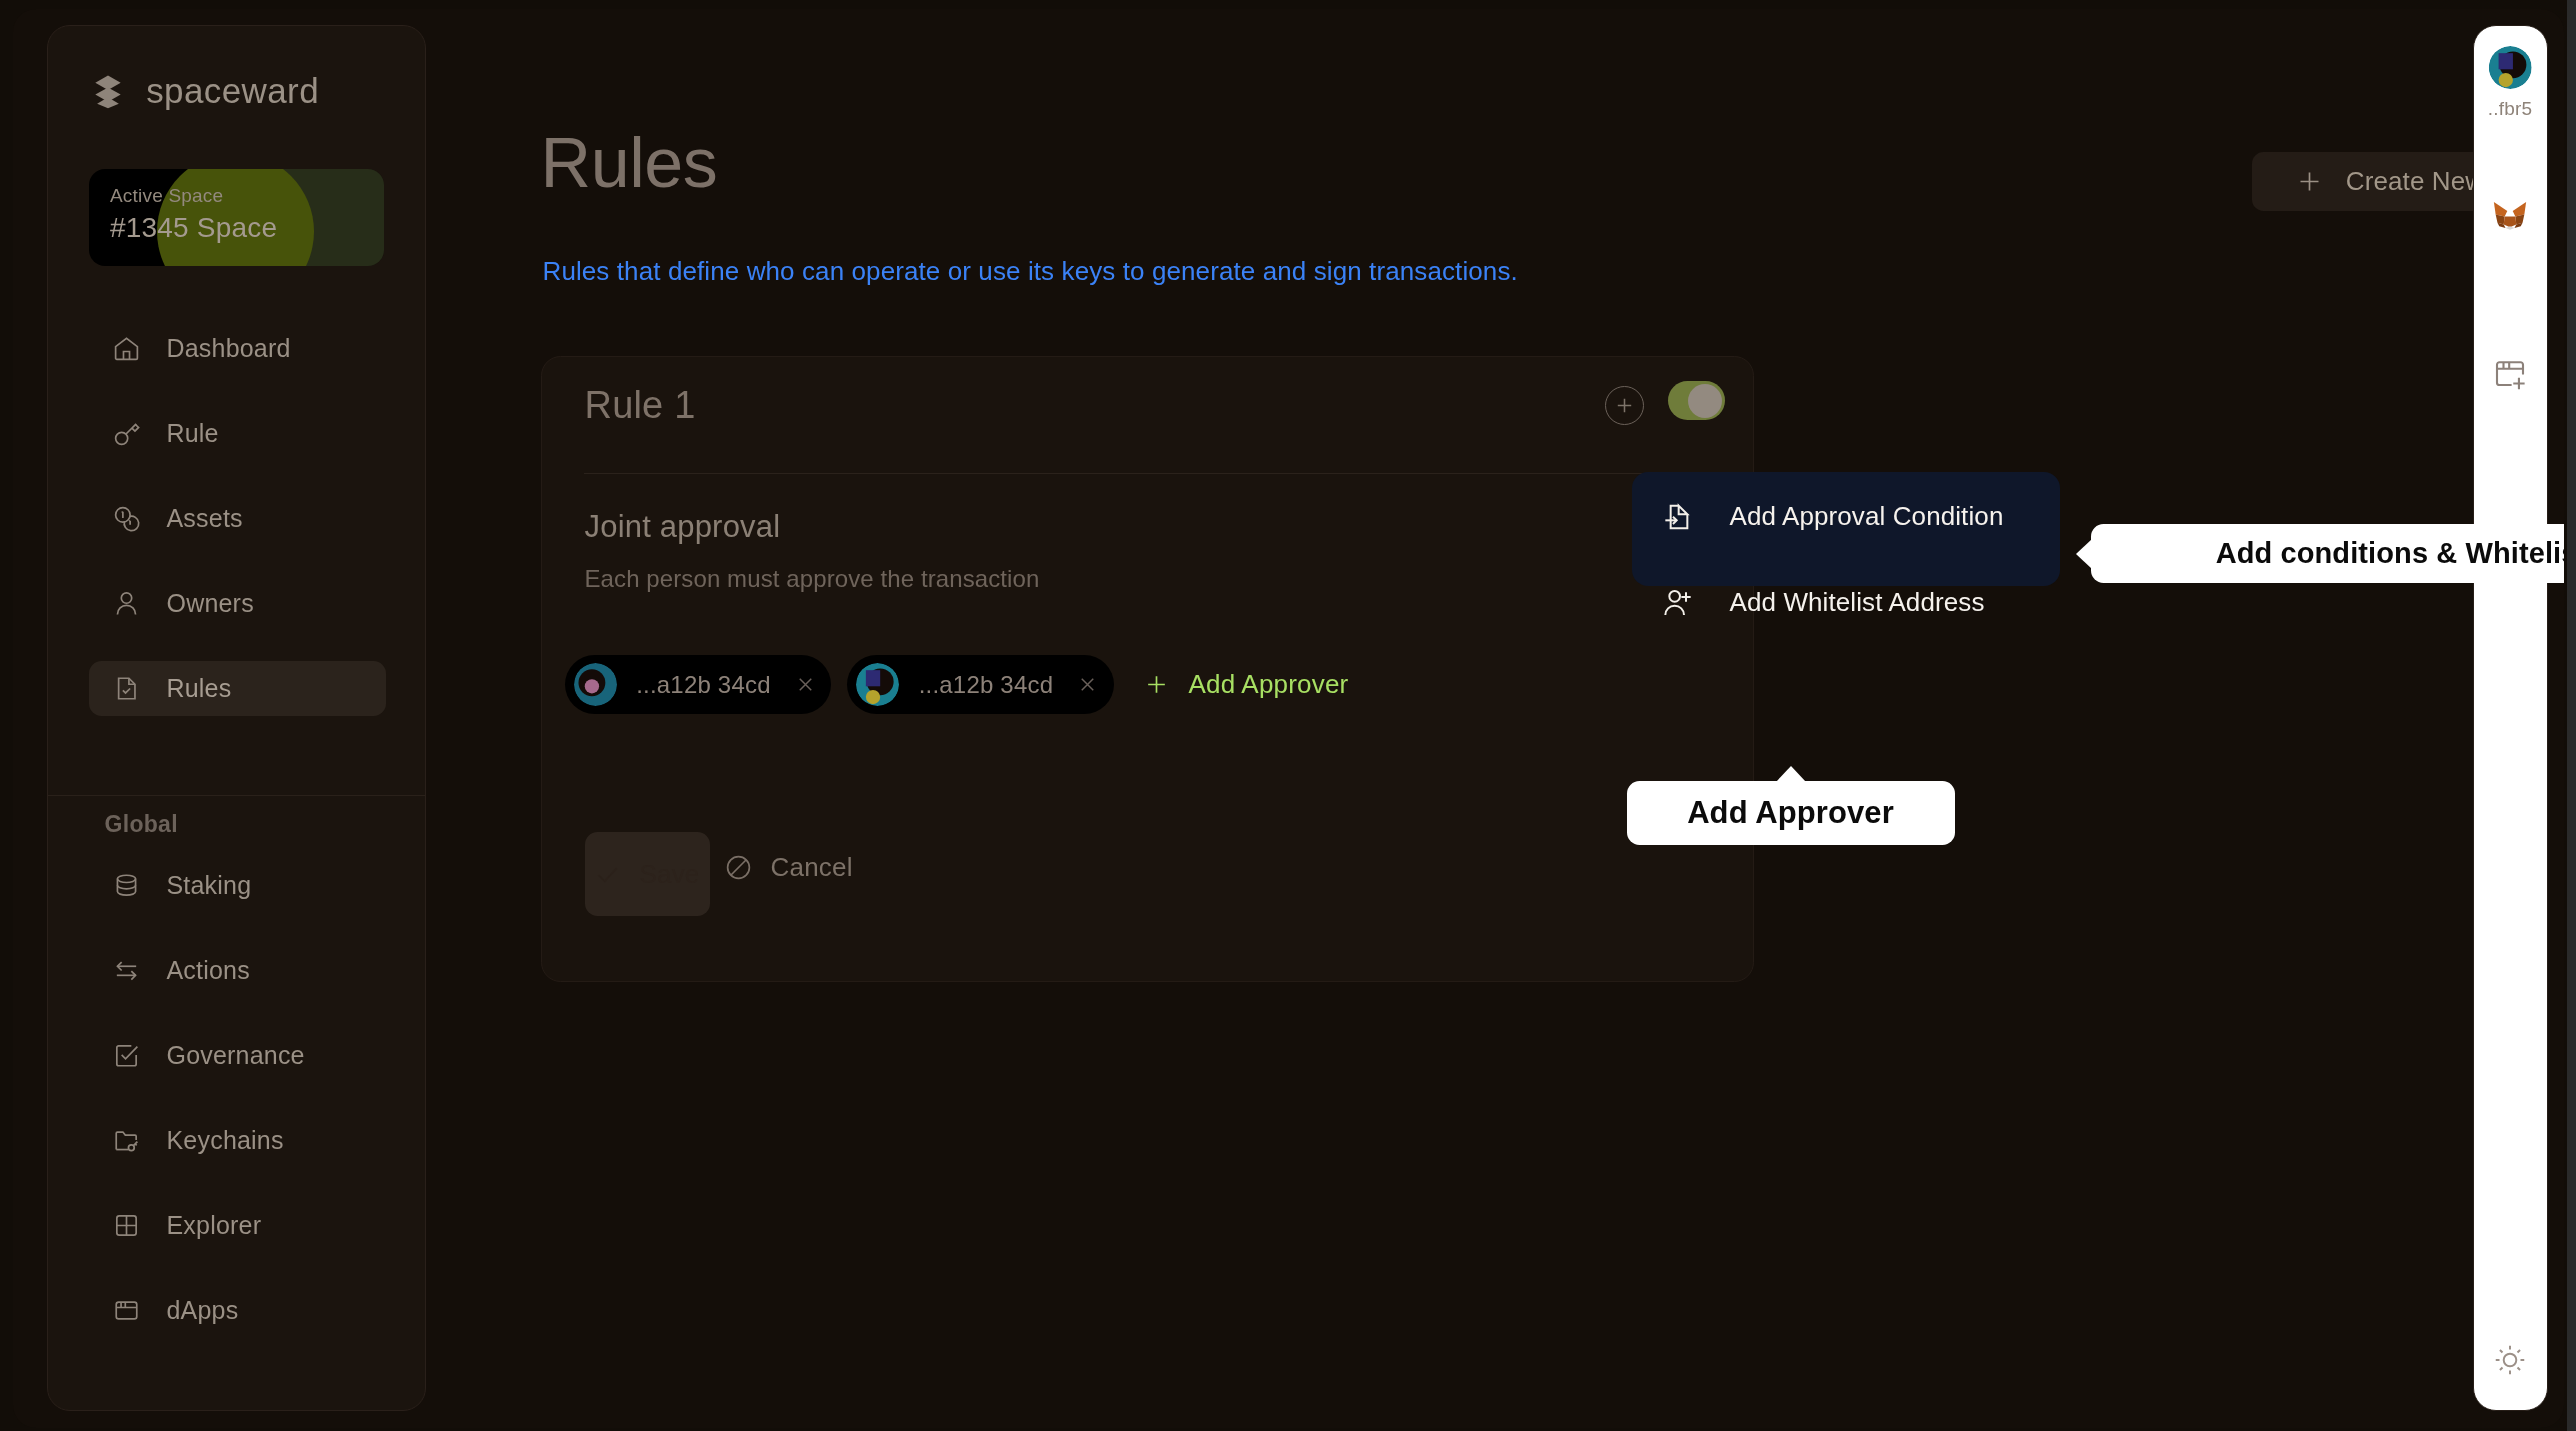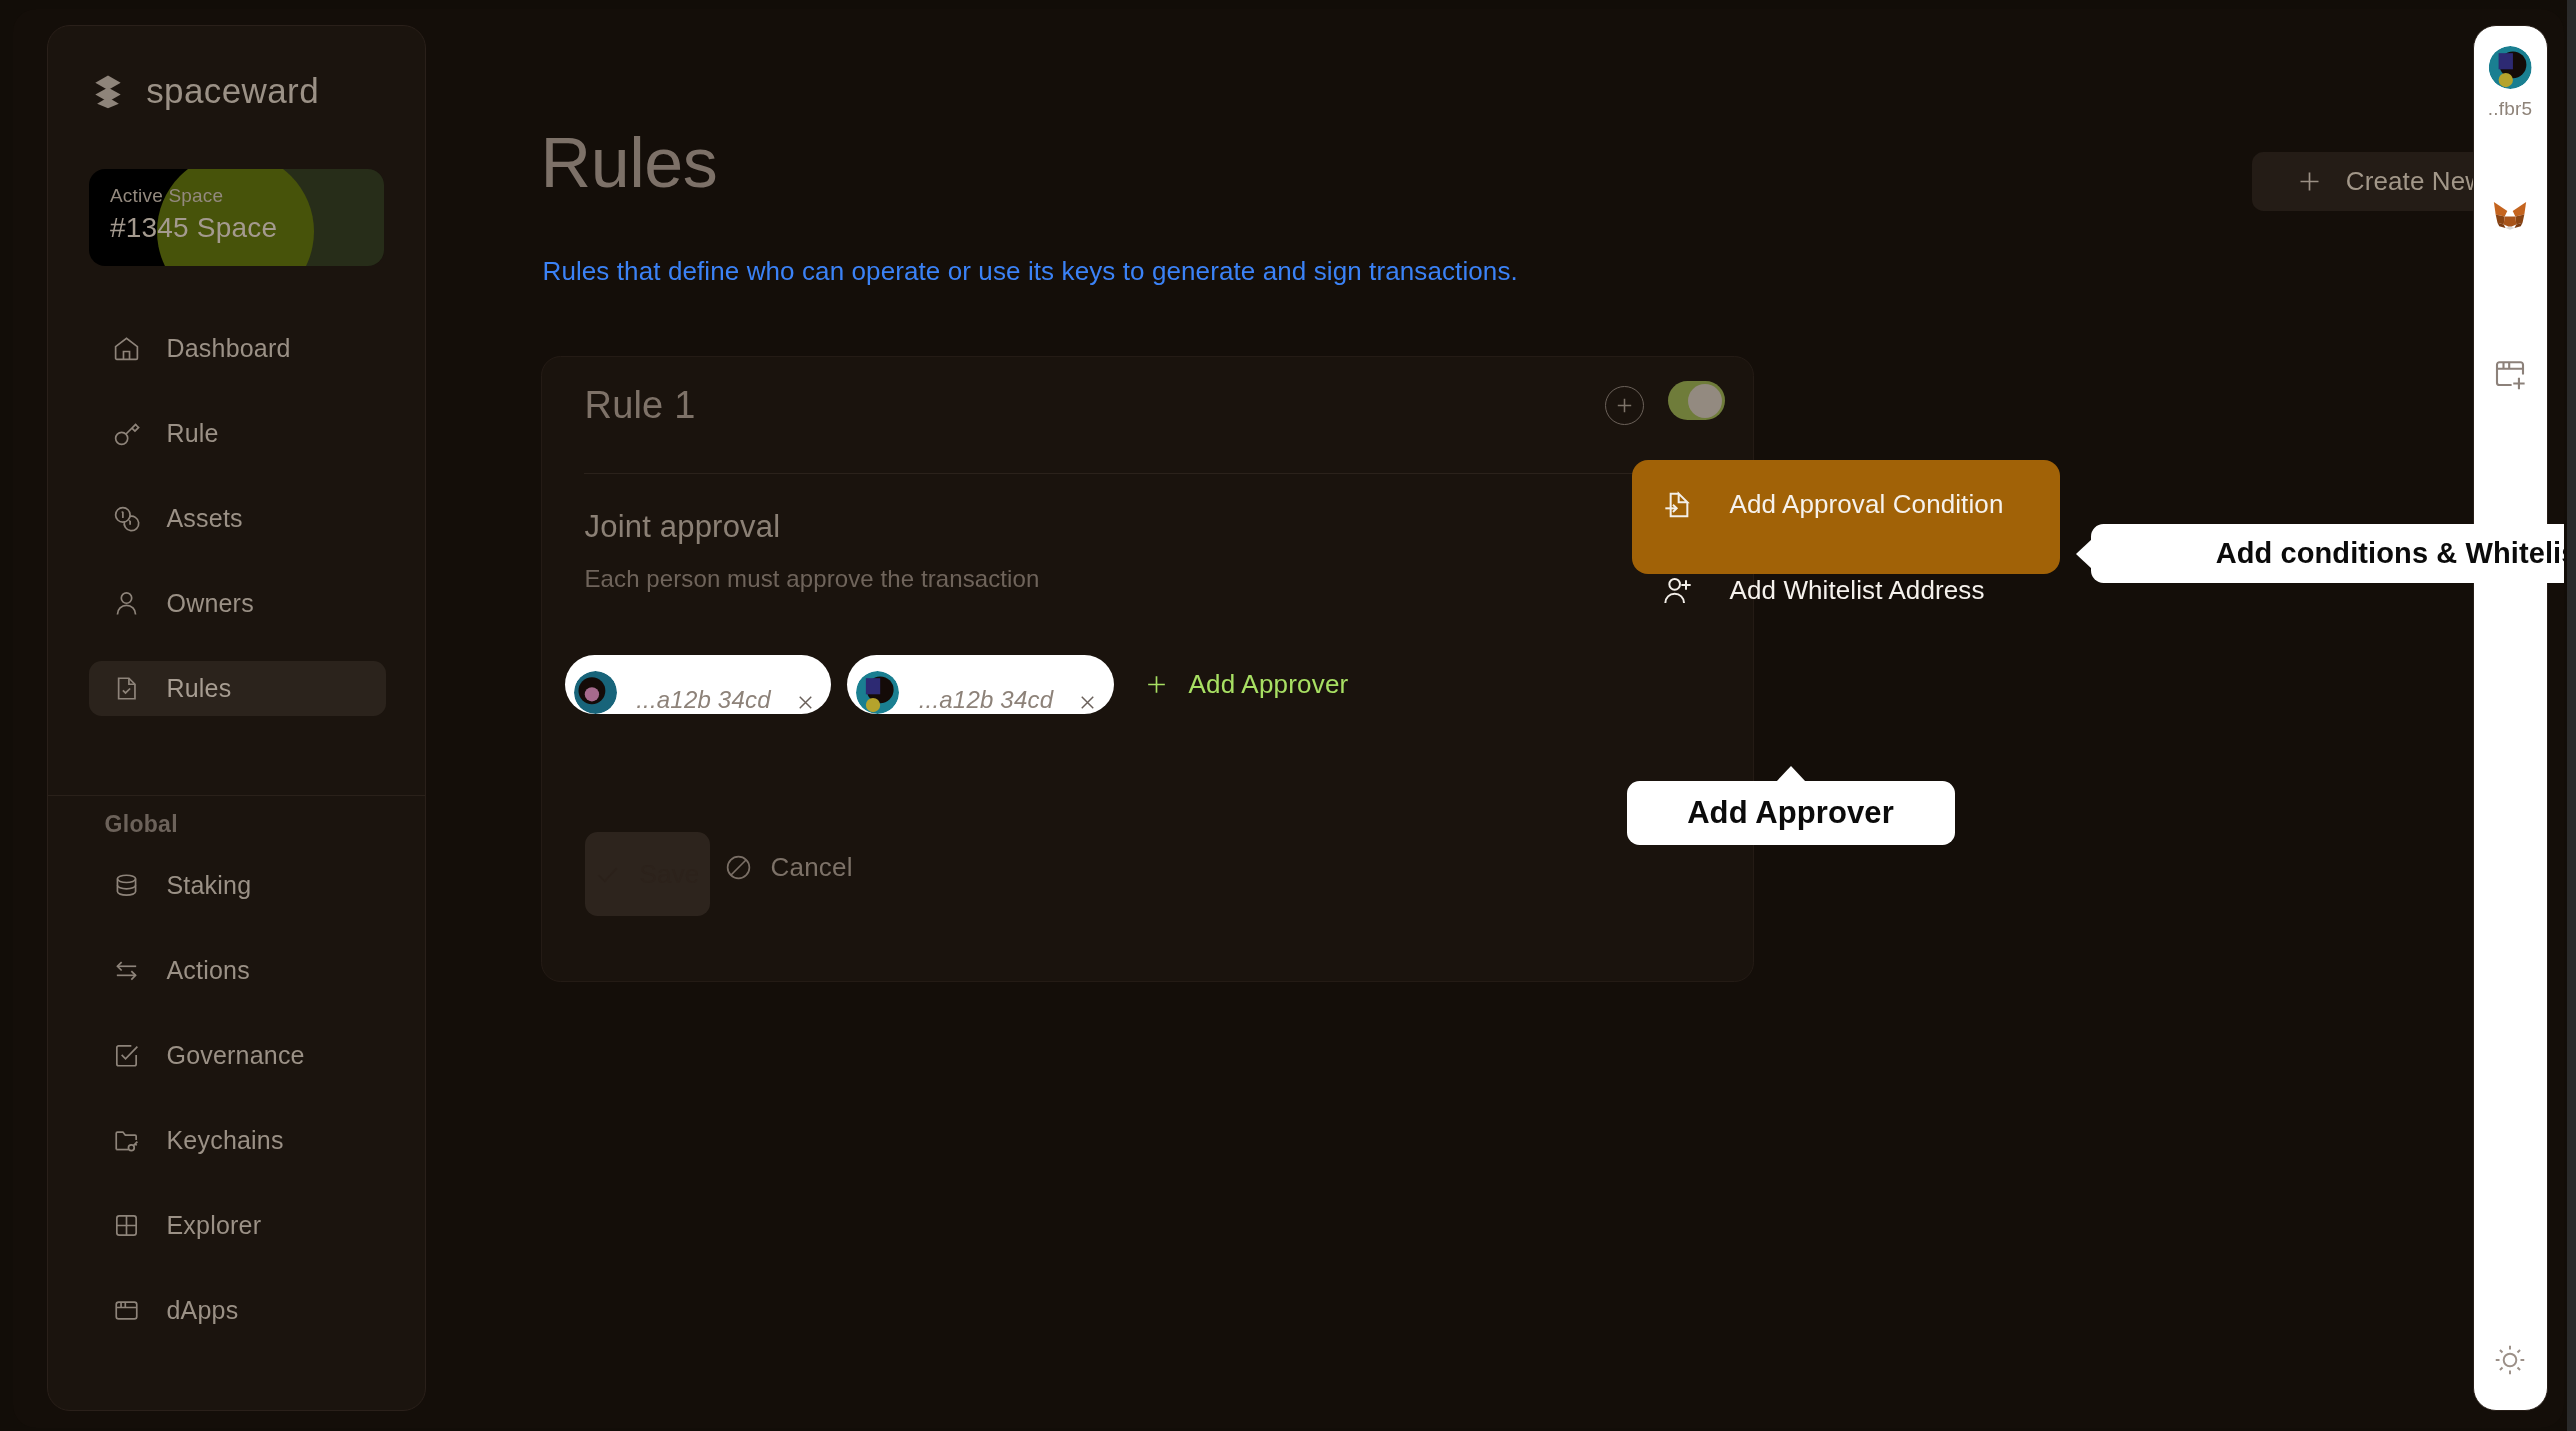--- a/index.html
+++ b/index.html
@@ -257,28 +257,27 @@
 
   
   #approvers-row {
     position: absolute;
     left: 23px; top: 298px;
     display: flex;
     align-items: center;
   }
   .approver-chip {
     display: flex;
-    align-items: flex-end;
+    align-items: center;
     height: 59px;
     padding: 0 14.3px 0 9px;
     border-radius: 29.5px;
-    background: #ffffff;
+    background: #000000;
     margin-right: 16px;
     cursor: pointer;
-    font-style: italic;
   }
   .approver-avatar {
     width: 43px; height: 43px;
     border-radius: 50%;
     overflow: hidden;
     flex: none;
     margin-right: 19.7px;
   }
   .approver-avatar svg { width: 43px; height: 43px; display: block; }
   .approver-addr {
@@ -331,23 +330,23 @@
     align-items: center;
     gap: 18px;
     cursor: pointer;
   }
   #cancel-button .cc-ico { width: 29px; height: 29px; color: #7a6f66; flex: none; }
   #cancel-button .cc-label { font-size: 26px; color: #7d7268; letter-spacing: 0.2px; }
 
   
   #add-menu {
     position: absolute;
-    left: 1181px; top: 435px;
+    left: 1181px; top: 447px;
     width: 428px; height: 114px;
-    background: #a16207;
+    background: #0f172a;
     border-radius: 16px;
     padding: 23px 0;
     z-index: 40;
   }
   .menu-item {
     display: flex;
     align-items: center;
     height: 43px;
     padding-left: 30px;
     gap: 36px;

